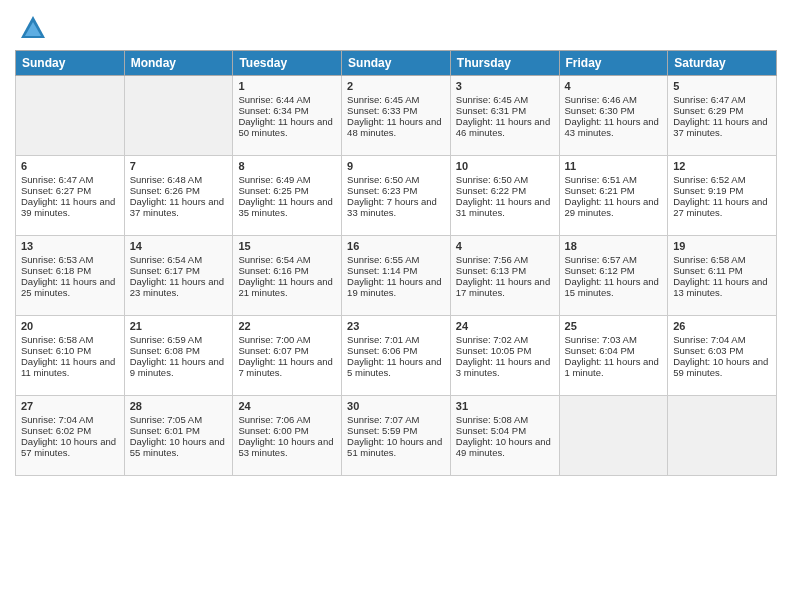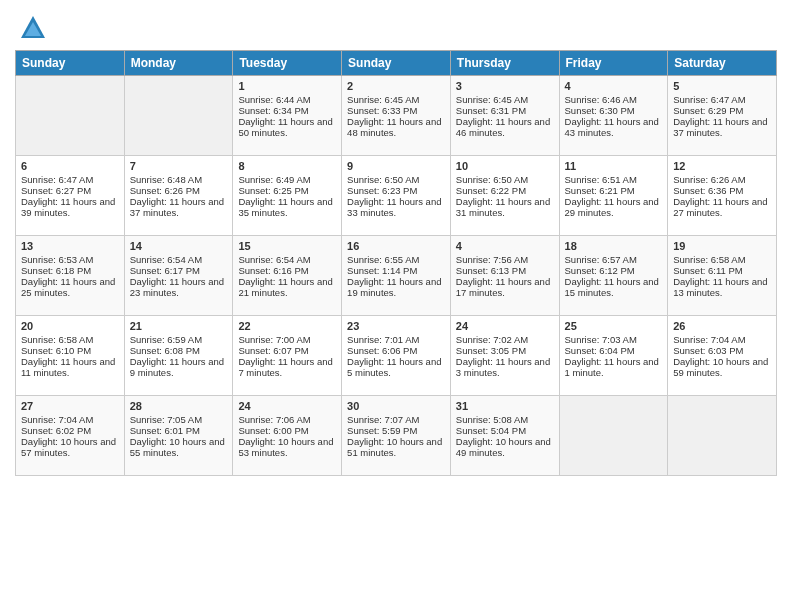--- a/index.html
+++ b/index.html
@@ -183,38 +183,38 @@
           <td>
             <span class="day-num">8</span>
             <div>Sunrise: 6:49 AM</div>
             <div>Sunset: 6:25 PM</div>
             <div>Daylight: 11 hours and 35 minutes.</div>
           </td>
           <td>
             <span class="day-num">9</span>
             <div>Sunrise: 6:50 AM</div>
             <div>Sunset: 6:23 PM</div>
-            <div>Daylight: 11 hours and 33 minutes.</div>
+            <div>Daylight: 7 hours and 33 minutes.</div>
           </td>
           <td>
             <span class="day-num">10</span>
             <div>Sunrise: 6:50 AM</div>
             <div>Sunset: 6:22 PM</div>
             <div>Daylight: 11 hours and 31 minutes.</div>
           </td>
           <td>
             <span class="day-num">11</span>
             <div>Sunrise: 6:51 AM</div>
             <div>Sunset: 6:21 PM</div>
             <div>Daylight: 11 hours and 29 minutes.</div>
           </td>
           <td>
             <span class="day-num">12</span>
-            <div>Sunrise: 6:26 AM</div>
-            <div>Sunset: 6:36 PM</div>
+            <div>Sunrise: 6:52 AM</div>
+            <div>Sunset: 9:19 PM</div>
             <div>Daylight: 11 hours and 27 minutes.</div>
           </td>
         </tr>
         <tr>
           <td>
             <span class="day-num">13</span>
             <div>Sunrise: 6:53 AM</div>
             <div>Sunset: 6:18 PM</div>
             <div>Daylight: 11 hours and 25 minutes.</div>
           </td>
@@ -276,21 +276,21 @@
           </td>
           <td>
             <span class="day-num">23</span>
             <div>Sunrise: 7:01 AM</div>
             <div>Sunset: 6:06 PM</div>
             <div>Daylight: 11 hours and 5 minutes.</div>
           </td>
           <td>
             <span class="day-num">24</span>
             <div>Sunrise: 7:02 AM</div>
-            <div>Sunset: 3:05 PM</div>
+            <div>Sunset: 10:05 PM</div>
             <div>Daylight: 11 hours and 3 minutes.</div>
           </td>
           <td>
             <span class="day-num">25</span>
             <div>Sunrise: 7:03 AM</div>
             <div>Sunset: 6:04 PM</div>
             <div>Daylight: 11 hours and 1 minute.</div>
           </td>
           <td>
             <span class="day-num">26</span>

